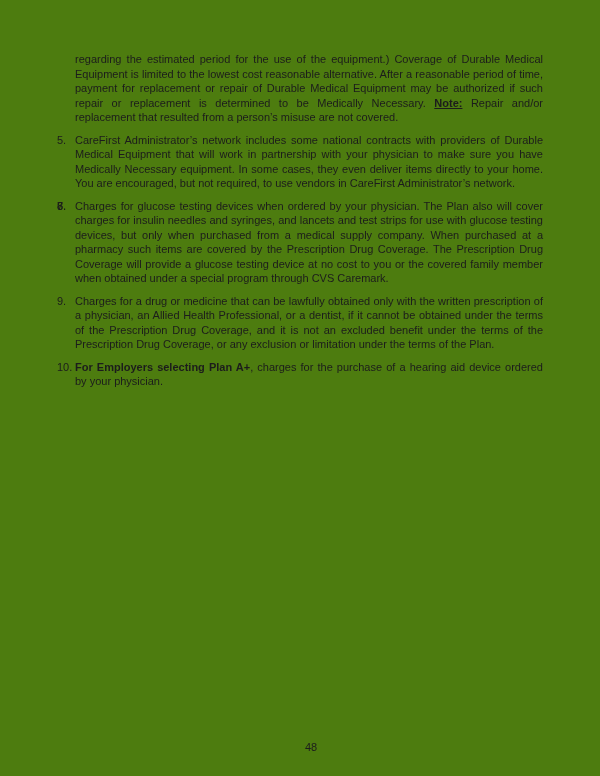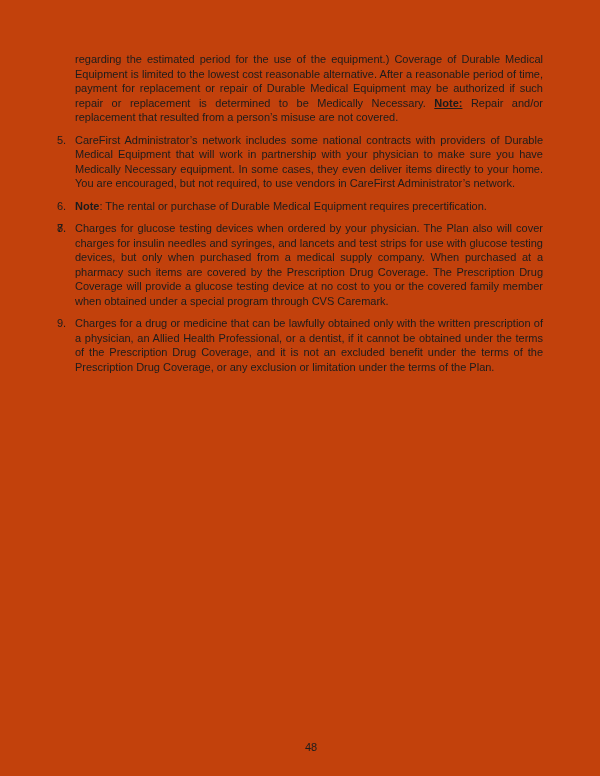--- a/index.html
+++ b/index.html
@@ -7,21 +7,21 @@
     width: 600px;
     height: 776px;
     background: #ffffff;
     font-family: "Liberation Sans", "DejaVu Sans", sans-serif;
     color: #1c1c1c;
   }
   .page {
     position: relative;
     width: 600px;
     height: 776px;
-    background: #c2410c;
+    background: #4d7c0f;
     overflow: hidden;
   }
   .content {
     padding: 52px 57px 0 57px;
     font-size: 11px;
     line-height: 14.5px;
   }
   .para {
     text-align: justify;
     margin-bottom: 8px;
@@ -54,20 +54,21 @@
   }
 </style>
 </head>
 <body>
 
 <div class="page">
   <div class="content">
     <p class="para intro"><span>regarding the estimated period for the use of the equipment.) Coverage of Durable Medical Equipment is limited to the lowest cost reasonable alternative. After a reasonable period of time, payment for replacement or repair of Durable Medical Equipment may be authorized if such repair or replacement is determined to be Medically Necessary. </span><span class="bold underline">Note:</span><span> Repair and/or replacement that resulted from a person’s misuse are not covered.</span></p>
     <div id="list-container">
         <div class="list-item"><span class="num">5.</span><span>CareFirst Administrator’s network includes some national contracts with providers of Durable Medical Equipment that will work in partnership with your physician to make sure you have Medically Necessary equipment. In some cases, they even deliver items directly to your home. You are encouraged, but not required, to use vendors in CareFirst Administrator’s network.</span></div>
-        <div class="list-item"><span class="num">6.</span><span><span class="bold">Note</span>: The rental or purchase of Durable Medical Equipment requires precertification.</span></div>
+        <div class="list-item"><span class="num">6.</span></div>
         <div class="list-item"><span class="num">7.</span></div>
         <div class="list-item"><span class="num">8.</span><span>Charges for glucose testing devices when ordered by your physician. The Plan also will cover charges for insulin needles and syringes, and lancets and test strips for use with glucose testing devices, but only when purchased from a medical supply company. When purchased at a pharmacy such items are covered by the Prescription Drug Coverage. The Prescription Drug Coverage will provide a glucose testing device at no cost to you or the covered family member when obtained under a special program through CVS Caremark.</span></div>
         <div class="list-item"><span class="num">9.</span><span>Charges for a drug or medicine that can be lawfully obtained only with the written prescription of a physician, an Allied Health Professional, or a dentist, if it cannot be obtained under the terms of the Prescription Drug Coverage, and it is not an excluded benefit under the terms of the Prescription Drug Coverage, or any exclusion or limitation under the terms of the Plan.</span></div>
+        <div class="list-item"><span class="num">10.</span><span><span class="bold">For Employers selecting Plan A+</span>, charges for the purchase of a hearing aid device ordered by your physician.</span></div>
       </div>
   </div>
   <div class="page-number">48</div>
 </div>
 
 </body></html>

